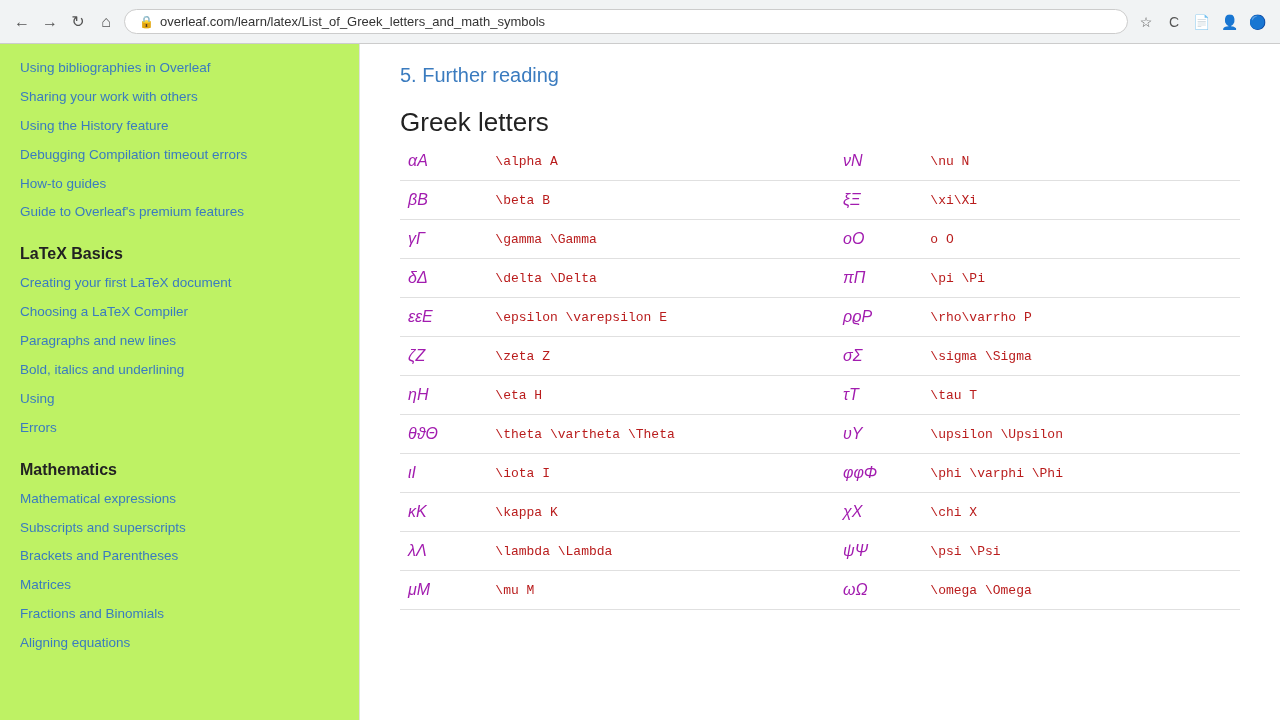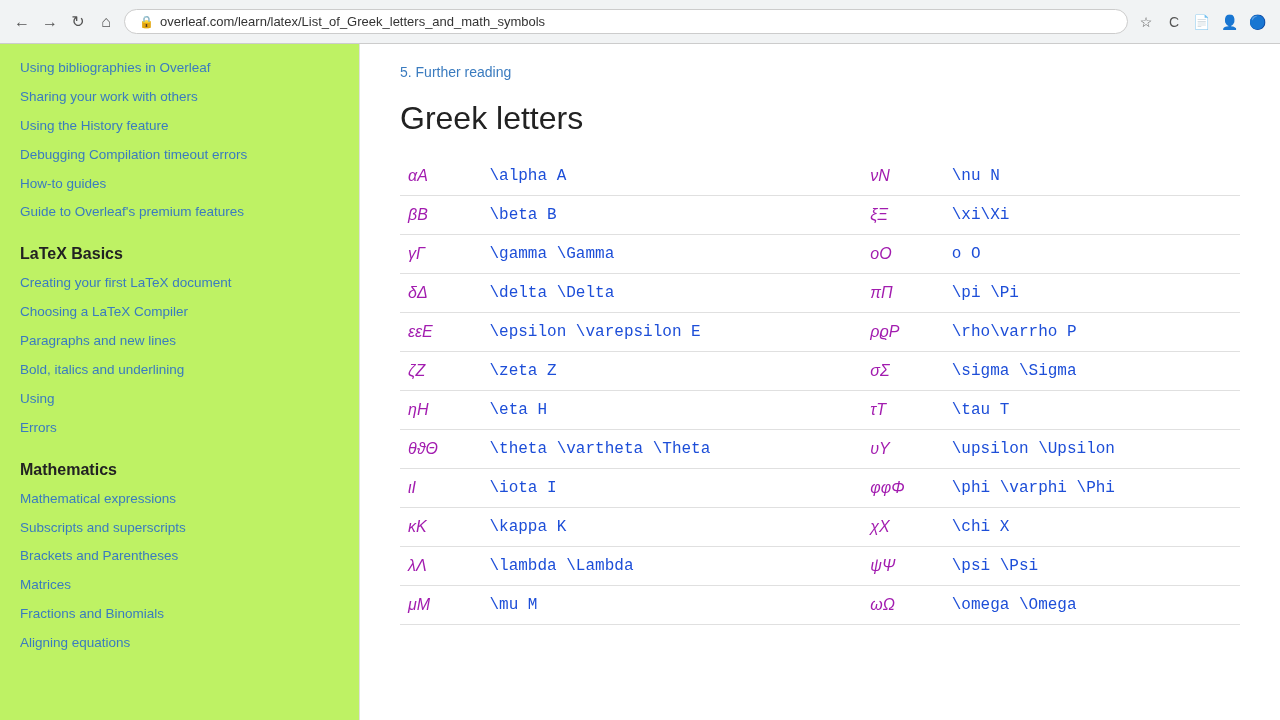--- a/index.html
+++ b/index.html
@@ -78,31 +78,31 @@
 
     
     .content {
       flex: 1;
       overflow-y: auto;
       padding: 20px 40px;
     }
     .further-reading-link {
       color: #3a7bbf;
       text-decoration: none;
-      font-size: 14px;
+      font-size: 20px;
       margin-bottom: 20px;
       display: block;
       cursor: pointer;
     }
     .section-title {
-      font-size: 32px;
+      font-size: 26px;
       font-weight: normal;
       color: #222;
       margin-top: 10px;
-      margin-bottom: 20px;
+      margin-bottom: 4px;
     }
 
     
     .greek-table {
       width: 100%;
       border-collapse: collapse;
     }
     .greek-table tr {
       border-bottom: 1px solid #e0e0e0;
     }
@@ -111,22 +111,22 @@
       vertical-align: middle;
     }
     .greek-symbol {
       font-size: 16px;
       font-style: italic;
       min-width: 50px;
       color: #a21caf;
     }
     .greek-code {
       font-family: 'Courier New', monospace;
-      font-size: 16px;
-      color: #1d4ed8;
+      font-size: 13px;
+      color: #b91c1c;
       min-width: 200px;
     }
     .col-divider {
       width: 30px;
     }
   </style>
 </head>
 <body>
 
 <div class="browser-chrome">

